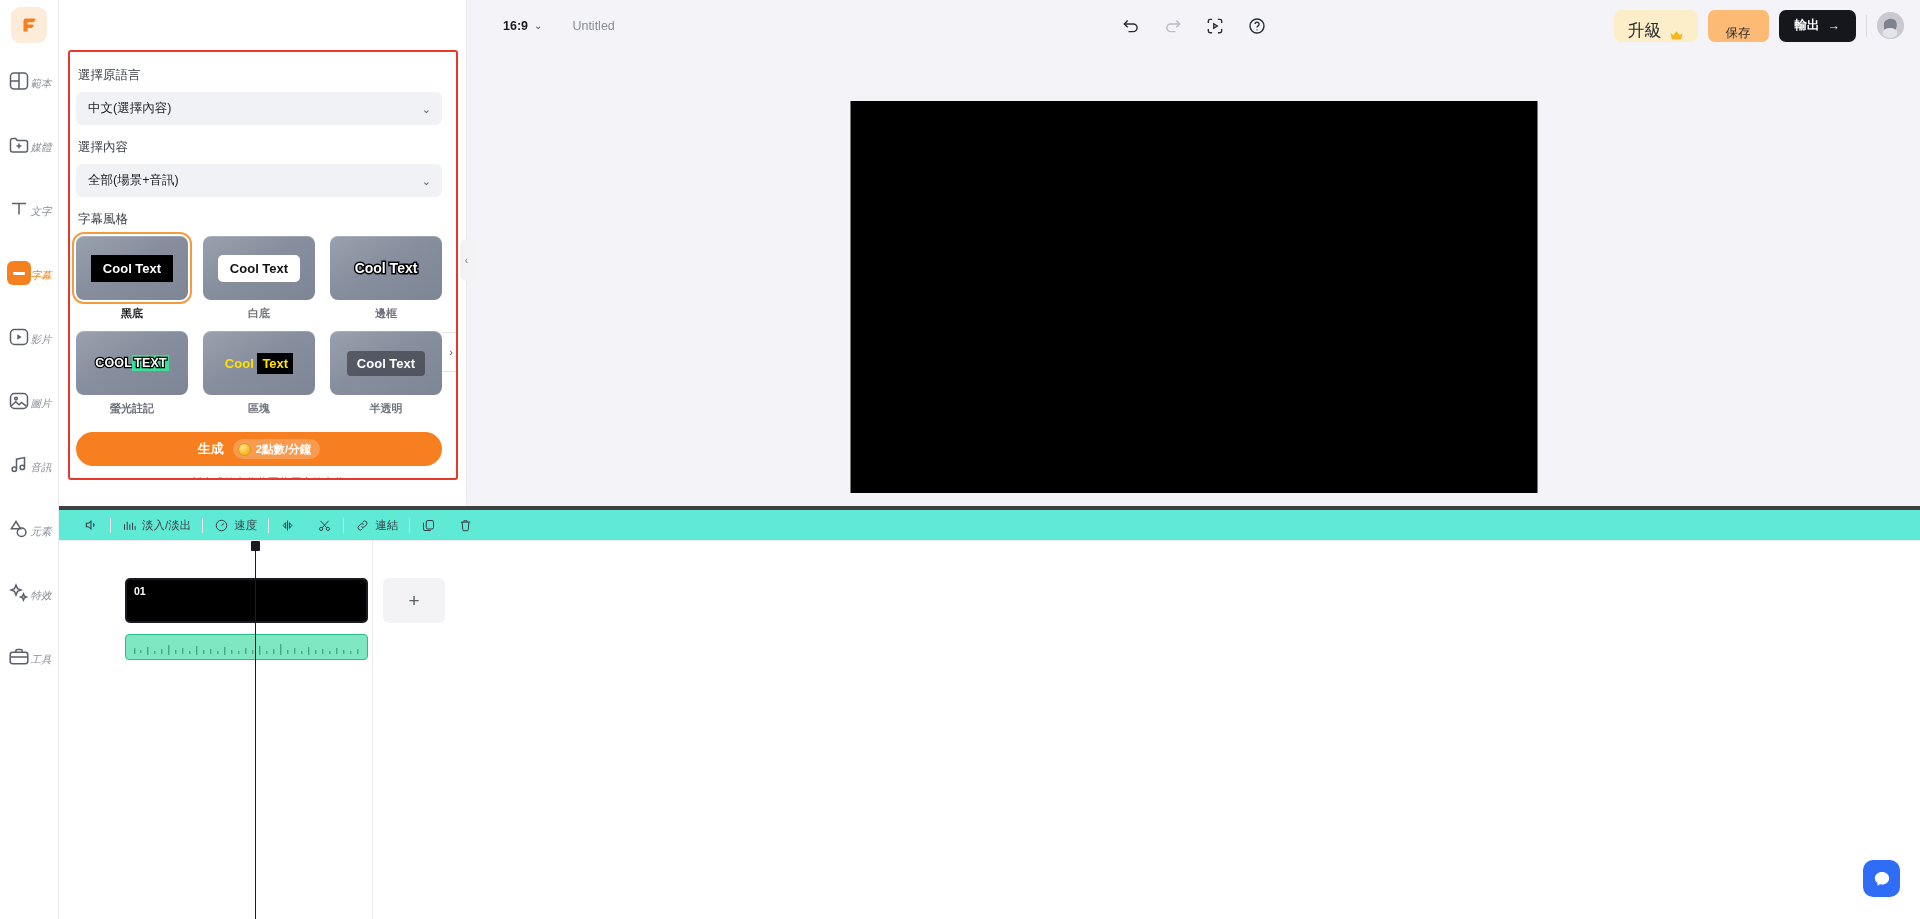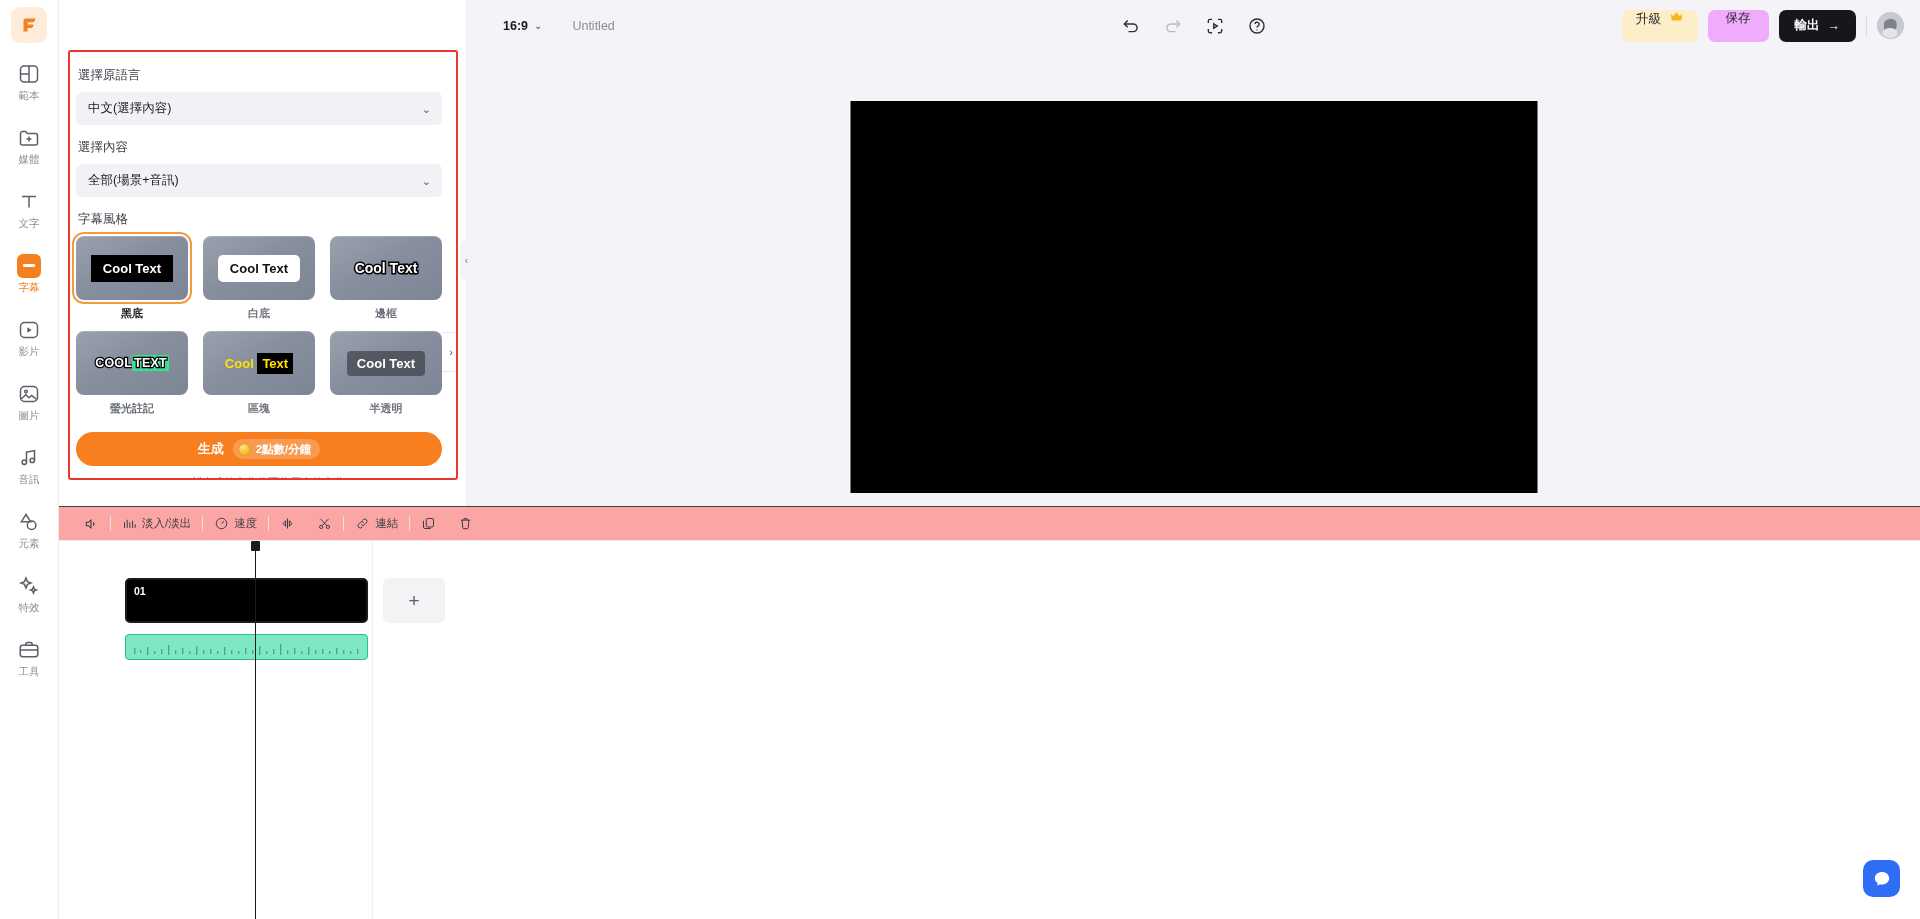--- a/index.html
+++ b/index.html
@@ -15,22 +15,22 @@
     position: absolute; left: 0; top: 0; width: 59px; height: 919px;
     background: #ffffff; border-right: 1px solid #ececf0;
     display: flex; flex-direction: column; align-items: center;
   }
   #logo-box {
     width: 36px; height: 36px; border-radius: 9px; background: #fdecd9;
     margin-top: 7px; display: flex; align-items: center; justify-content: center;
   }
   .rail-item {
     width: 59px; height: 52px; margin-top: 12px;
-    display: flex; flex-direction: column; align-items: center; justify-content: center;
-    cursor: pointer; position: relative;
+    display: flex; flex-direction: row; align-items: center; justify-content: center;
+    cursor: pointer; position: relative; font-style: italic;
   }
   .rail-ico { width: 24px; height: 24px; display: block; }
   .rail-lbl { font-size: 10.5px; color: #8a8d96; margin-top: 4px; line-height: 1; }
   .rail-item.active .rail-lbl { color: #f5801f; }
   .rail-item.active .act-box {
     width: 24px; height: 24px; border-radius: 6px; background: #f5801f;
     display: flex; align-items: center; justify-content: center;
   }
   .act-bar { width: 12px; height: 3px; background: #fff; border-radius: 1px; }
 
@@ -143,26 +143,26 @@
     font-weight: 700; color: #1a1b20; margin-left: 20px; cursor: pointer;
   }
   #ratio .chev { font-size: 10px; font-weight: 400; color: #4a4e57; }
   #proj-name { margin-left: 30px; font-size: 12.5px; color: #898d96; cursor: text; }
   #top-center { position: absolute; left: 0; right: 0; display: flex;
     align-items: center; justify-content: center; gap: 22px; pointer-events: none; }
   .ticon { width: 20px; height: 20px; cursor: pointer; pointer-events: auto; }
   #top-right { margin-left: auto; display: flex; align-items: center; gap: 10px; }
   #btn-upgrade {
     height: 32px; border-radius: 7px; background: #fceec8; color: #2b2d33;
-    display: flex; align-items: flex-start; gap: 7px; padding: 0 14px;
-    font-size: 13px; cursor: pointer;
+    display: flex; align-items: flex-end; gap: 7px; padding: 0 14px;
+    font-size: 17px; cursor: pointer;
   }
   #btn-save {
-    height: 32px; border-radius: 7px; background: #f0abfc; color: #2b2d33;
-    display: flex; align-items: flex-start; padding: 0 18px; font-size: 12.5px; cursor: pointer;
+    height: 32px; border-radius: 7px; background: #fdba74; color: #2b2d33;
+    display: flex; align-items: flex-end; padding: 0 18px; font-size: 12.5px; cursor: pointer;
   }
   #btn-export {
     height: 32px; border-radius: 7px; background: #16171c; color: #fff;
     display: flex; align-items: center; gap: 8px; padding: 0 16px;
     font-size: 12.5px; font-weight: 700; cursor: pointer;
   }
   #divider-v { width: 1px; height: 22px; background: #d9d9e0; }
   #avatar {
     width: 27px; height: 27px; border-radius: 50%; overflow: hidden;
     background: #c7c8cf; cursor: pointer;
@@ -207,21 +207,21 @@
   #zknob { position: absolute; left: 4px; top: -3px; width: 9px; height: 9px;
     border-radius: 50%; background: #fff; border: 1.5px solid #9a9da4; }
   #fit-btn {
     height: 25px; border-radius: 5px; background: #e9e9ee; padding: 0 11px;
     display: flex; align-items: center; font-size: 11.5px; color: #2b2d33; cursor: pointer;
   }
 
   
   #tl-toolbar {
     position: absolute; left: 59px; right: 0; top: 506px; height: 35px;
-    background: #fca5a5; border-top: 1px solid #404040; border-bottom: 1px solid #ececf0;
+    background: #5eead4; border-top: 4px solid #404040; border-bottom: 1px solid #ececf0;
     display: flex; align-items: center; gap: 0; padding-left: 13px;
   }
   .tt {
     display: flex; align-items: center; gap: 5px; height: 35px; padding: 0 11px;
     font-size: 11.5px; color: #3a3d45; cursor: pointer;
   }
   .tt-sep { width: 1px; height: 15px; background: #e4e4ea; }
   #timeline {
     position: absolute; left: 59px; right: 0; top: 541px; bottom: 0;
     background: #fff; overflow: hidden;

